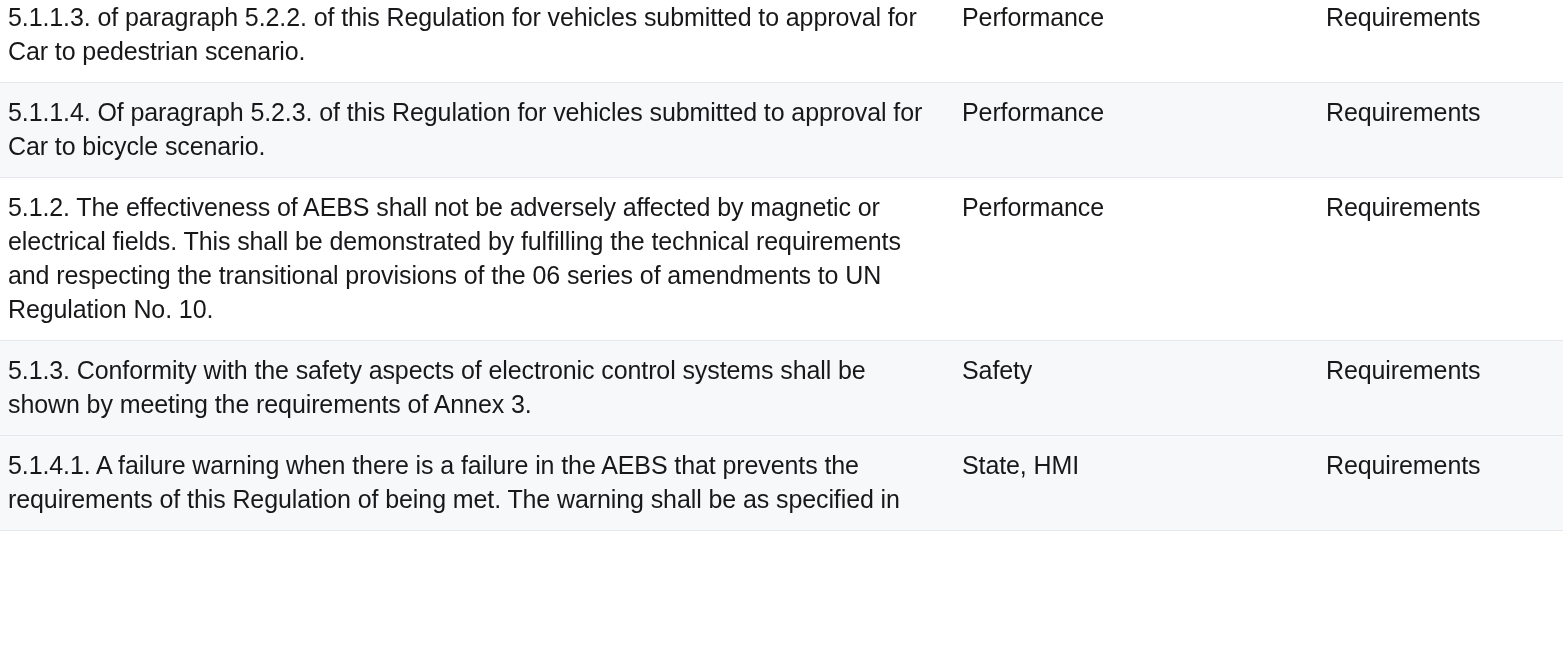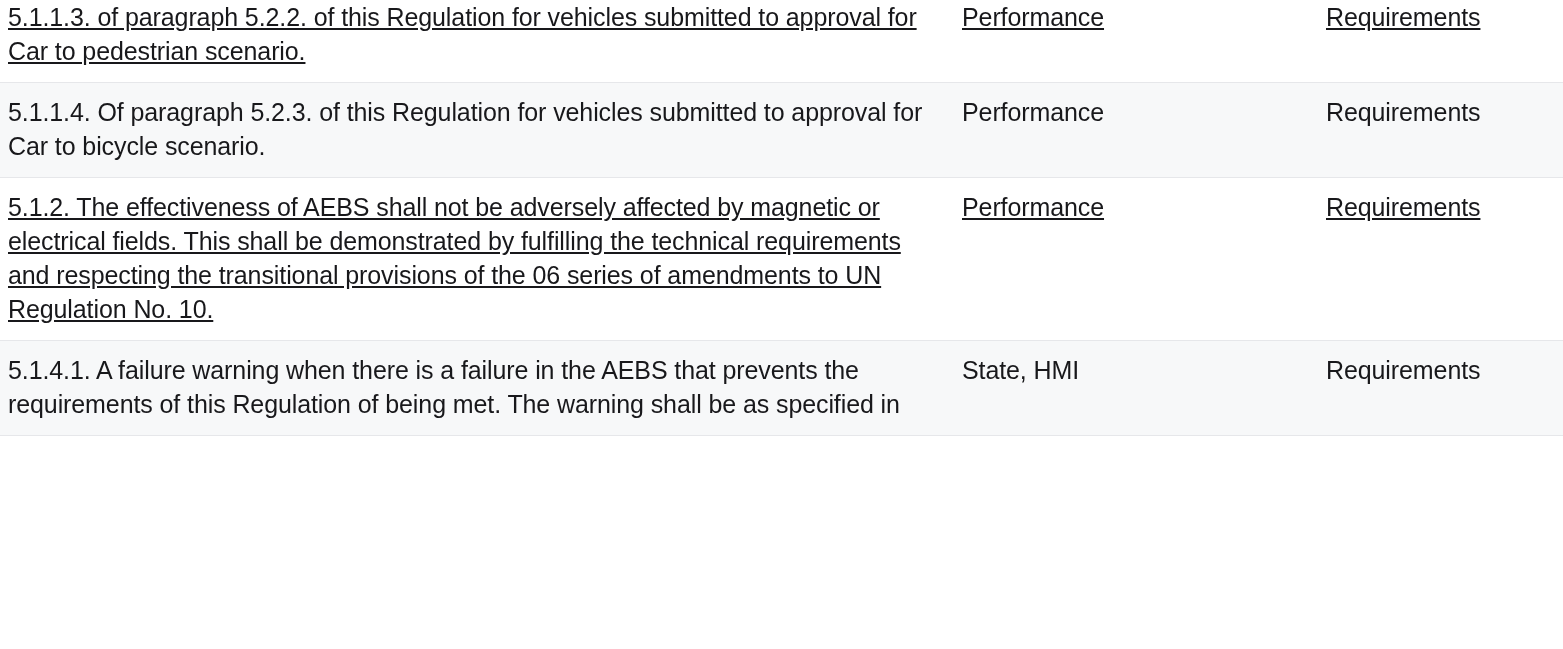--- a/index.html
+++ b/index.html
@@ -21,21 +21,20 @@
   }
   .doc-table col.c-text   { width: 962px; }
   .doc-table col.c-type   { width: 364px; }
   .doc-table col.c-cat    { width: 237px; }
   .doc-table tr.row-alt td {
     background: #f7f8f9;
     margin-left: 44px;
   }
   .doc-table tr.row-plain td {
     background: #ffffff;
-    text-decoration: underline;
   }
   .doc-table td {
     vertical-align: top;
     padding: 12px 0 14px 0;
     font-size: 25px;
     line-height: 1.36;
     border-bottom: 1px solid #e6e7ea;
     font-weight: 400;
     letter-spacing: -0.1px;
   }
@@ -77,18 +76,23 @@
       <td class="cell-text">5.1.1.4. Of paragraph 5.2.3. of this Regulation for vehicles submitted to approval for Car to bicycle scenario.</td>
       <td class="cell-type">Performance</td>
       <td class="cell-cat">Requirements</td>
     </tr>
     <tr class="row-plain">
       <td class="cell-text">5.1.2. The effectiveness of AEBS shall not be adversely affected by magnetic or electrical fields. This shall be demonstrated by fulfilling the technical requirements and respecting the transitional provisions of the 06 series of amendments to UN Regulation No. 10.</td>
       <td class="cell-type">Performance</td>
       <td class="cell-cat">Requirements</td>
     </tr>
     <tr class="row-alt">
+      <td class="cell-text">5.1.3. Conformity with the safety aspects of electronic control systems shall be shown by meeting the requirements of Annex 3.</td>
+      <td class="cell-type">Safety</td>
+      <td class="cell-cat">Requirements</td>
+    </tr>
+    <tr class="row-alt">
       <td class="cell-text">5.1.4.1. A failure warning when there is a failure in the AEBS that prevents the requirements of this Regulation of being met. The warning shall be as specified in</td>
       <td class="cell-type">State, HMI</td>
       <td class="cell-cat">Requirements</td>
     </tr>
   </tbody>
 </table>
 
 </body></html>

